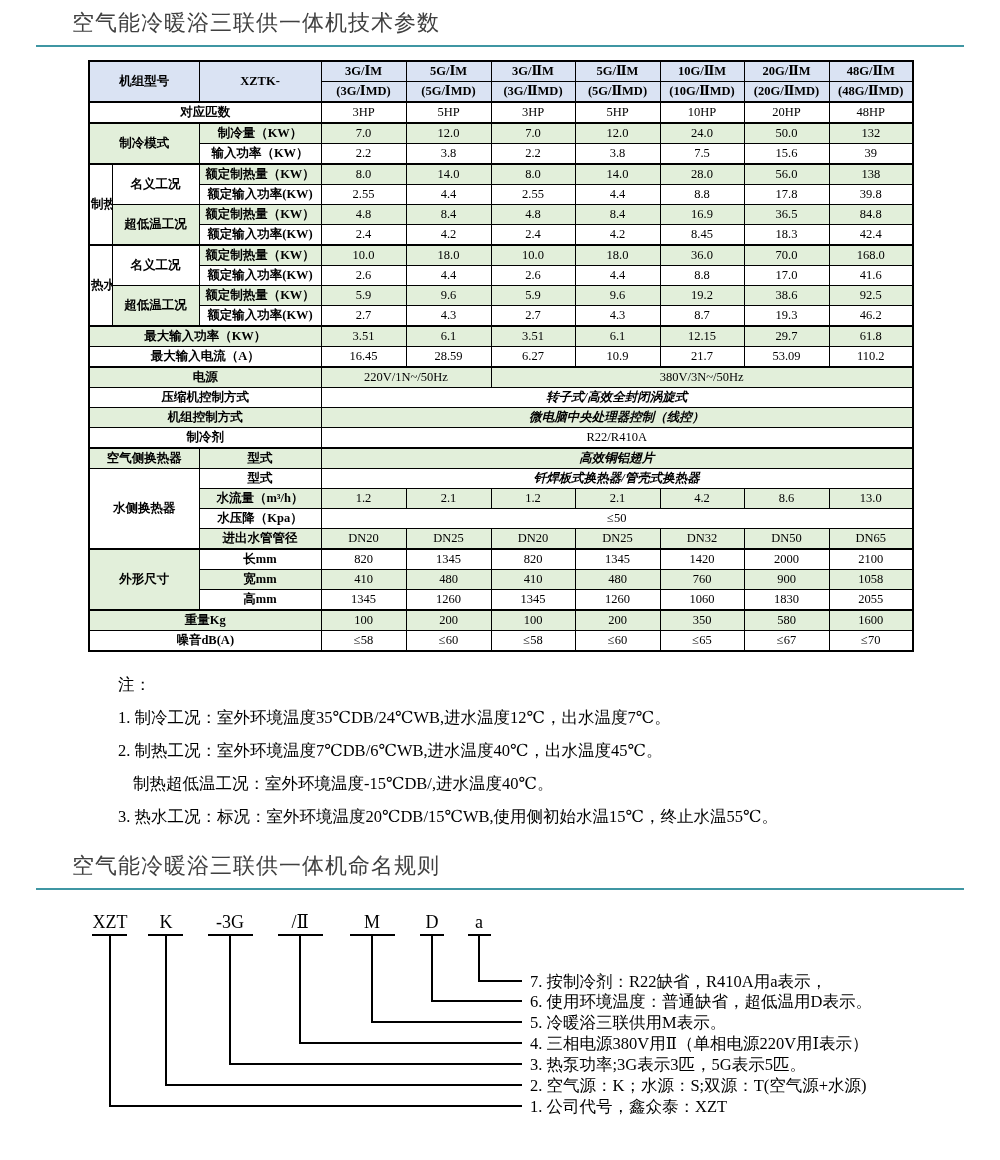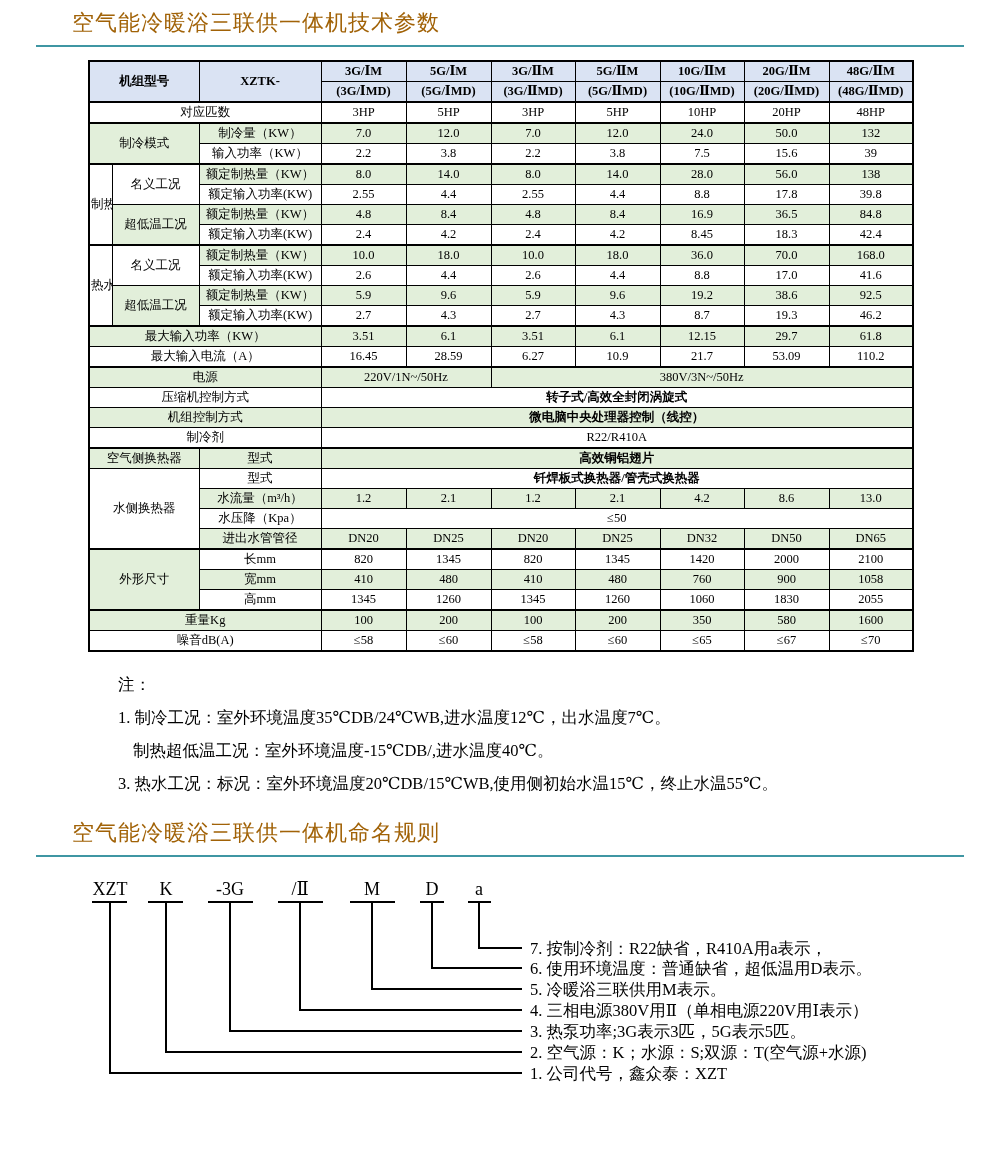--- a/index.html
+++ b/index.html
@@ -1,40 +1,40 @@
 <!DOCTYPE html>
 <html><head>
 <meta charset="utf-8">
 <style>
   html,body{margin:0;padding:0;}
   body{
     width:1000px;height:1160px;background:#ffffff;position:relative;overflow:hidden;
     font-family:"Liberation Serif","DejaVu Serif",serif;color:#000;
   }
   .sec-title{
-    margin:8px 36px 0 72px;font-size:22px;letter-spacing:1px;color:#a16207;font-weight:500;
+    margin:8px 36px 0 72px;font-size:22px;letter-spacing:1px;color:#404040;font-weight:500;
   }
   .sec-rule{
     height:0;border:none;border-top:2px solid #3f96a3;margin:7px 36px 0 36px;
   }
   
   table.spec{
     border-collapse:collapse;table-layout:fixed;width:824px;margin:13px 0 0 88px;
     font-size:12.5px;
     border-radius:23px;
   }
   table.spec td{
     border:1px solid #000;text-align:center;vertical-align:middle;
     height:19px;padding:0 1px;line-height:1.25;overflow:hidden;white-space:nowrap;
   }
   table.spec{border:2px solid #000;}
   tr.h > td{background:#dae3f3;font-weight:700;}
   tr.g > td{background:#e2efda;}
-  td.lab{font-weight:400;}
-  td.vb{font-weight:700;}
+  td.lab{font-weight:700;}
+  td.vb{font-weight:700;font-style:italic;}
   td.bg-w{background:#ffffff !important;}
   td.bg-g{background:#e2efda !important;}
   tr.tt > td{border-top-width:2px;}
   td.vert{white-space:normal;word-break:break-all;line-height:1.35;padding:0 5px;}
   
   .notes{margin:16px 40px 0 118px;font-size:16.5px;line-height:33px;}
   .notes .cont{padding-left:15px;}
   
   .naming-wrap{margin-top:14px;position:relative;}
   .naming-wrap svg{display:block;}
@@ -319,20 +319,21 @@
     <td>≤65</td>
     <td>≤67</td>
     <td>≤70</td>
   </tr>
   </tbody>
 </table>
 
 <div class="notes">
   <div>注：</div>
   <div>1. 制冷工况：室外环境温度35℃DB/24℃WB,进水温度12℃，出水温度7℃。</div>
+  <div>2. 制热工况：室外环境温度7℃DB/6℃WB,进水温度40℃，出水温度45℃。</div>
   <div class="cont">制热超低温工况：室外环境温度-15℃DB/,进水温度40℃。</div>
   <div>3. 热水工况：标况：室外环境温度20℃DB/15℃WB,使用侧初始水温15℃，终止水温55℃。</div>
 </div>
 
 <div class="sec-title" style="margin-top:18px">空气能冷暖浴三联供一体机命名规则</div>
 <hr class="sec-rule">
 
 <div class="naming-wrap">
   <svg width="1000" height="228" viewBox="0 0 1000 228">
     <g stroke="#000" stroke-width="2" fill="none">

